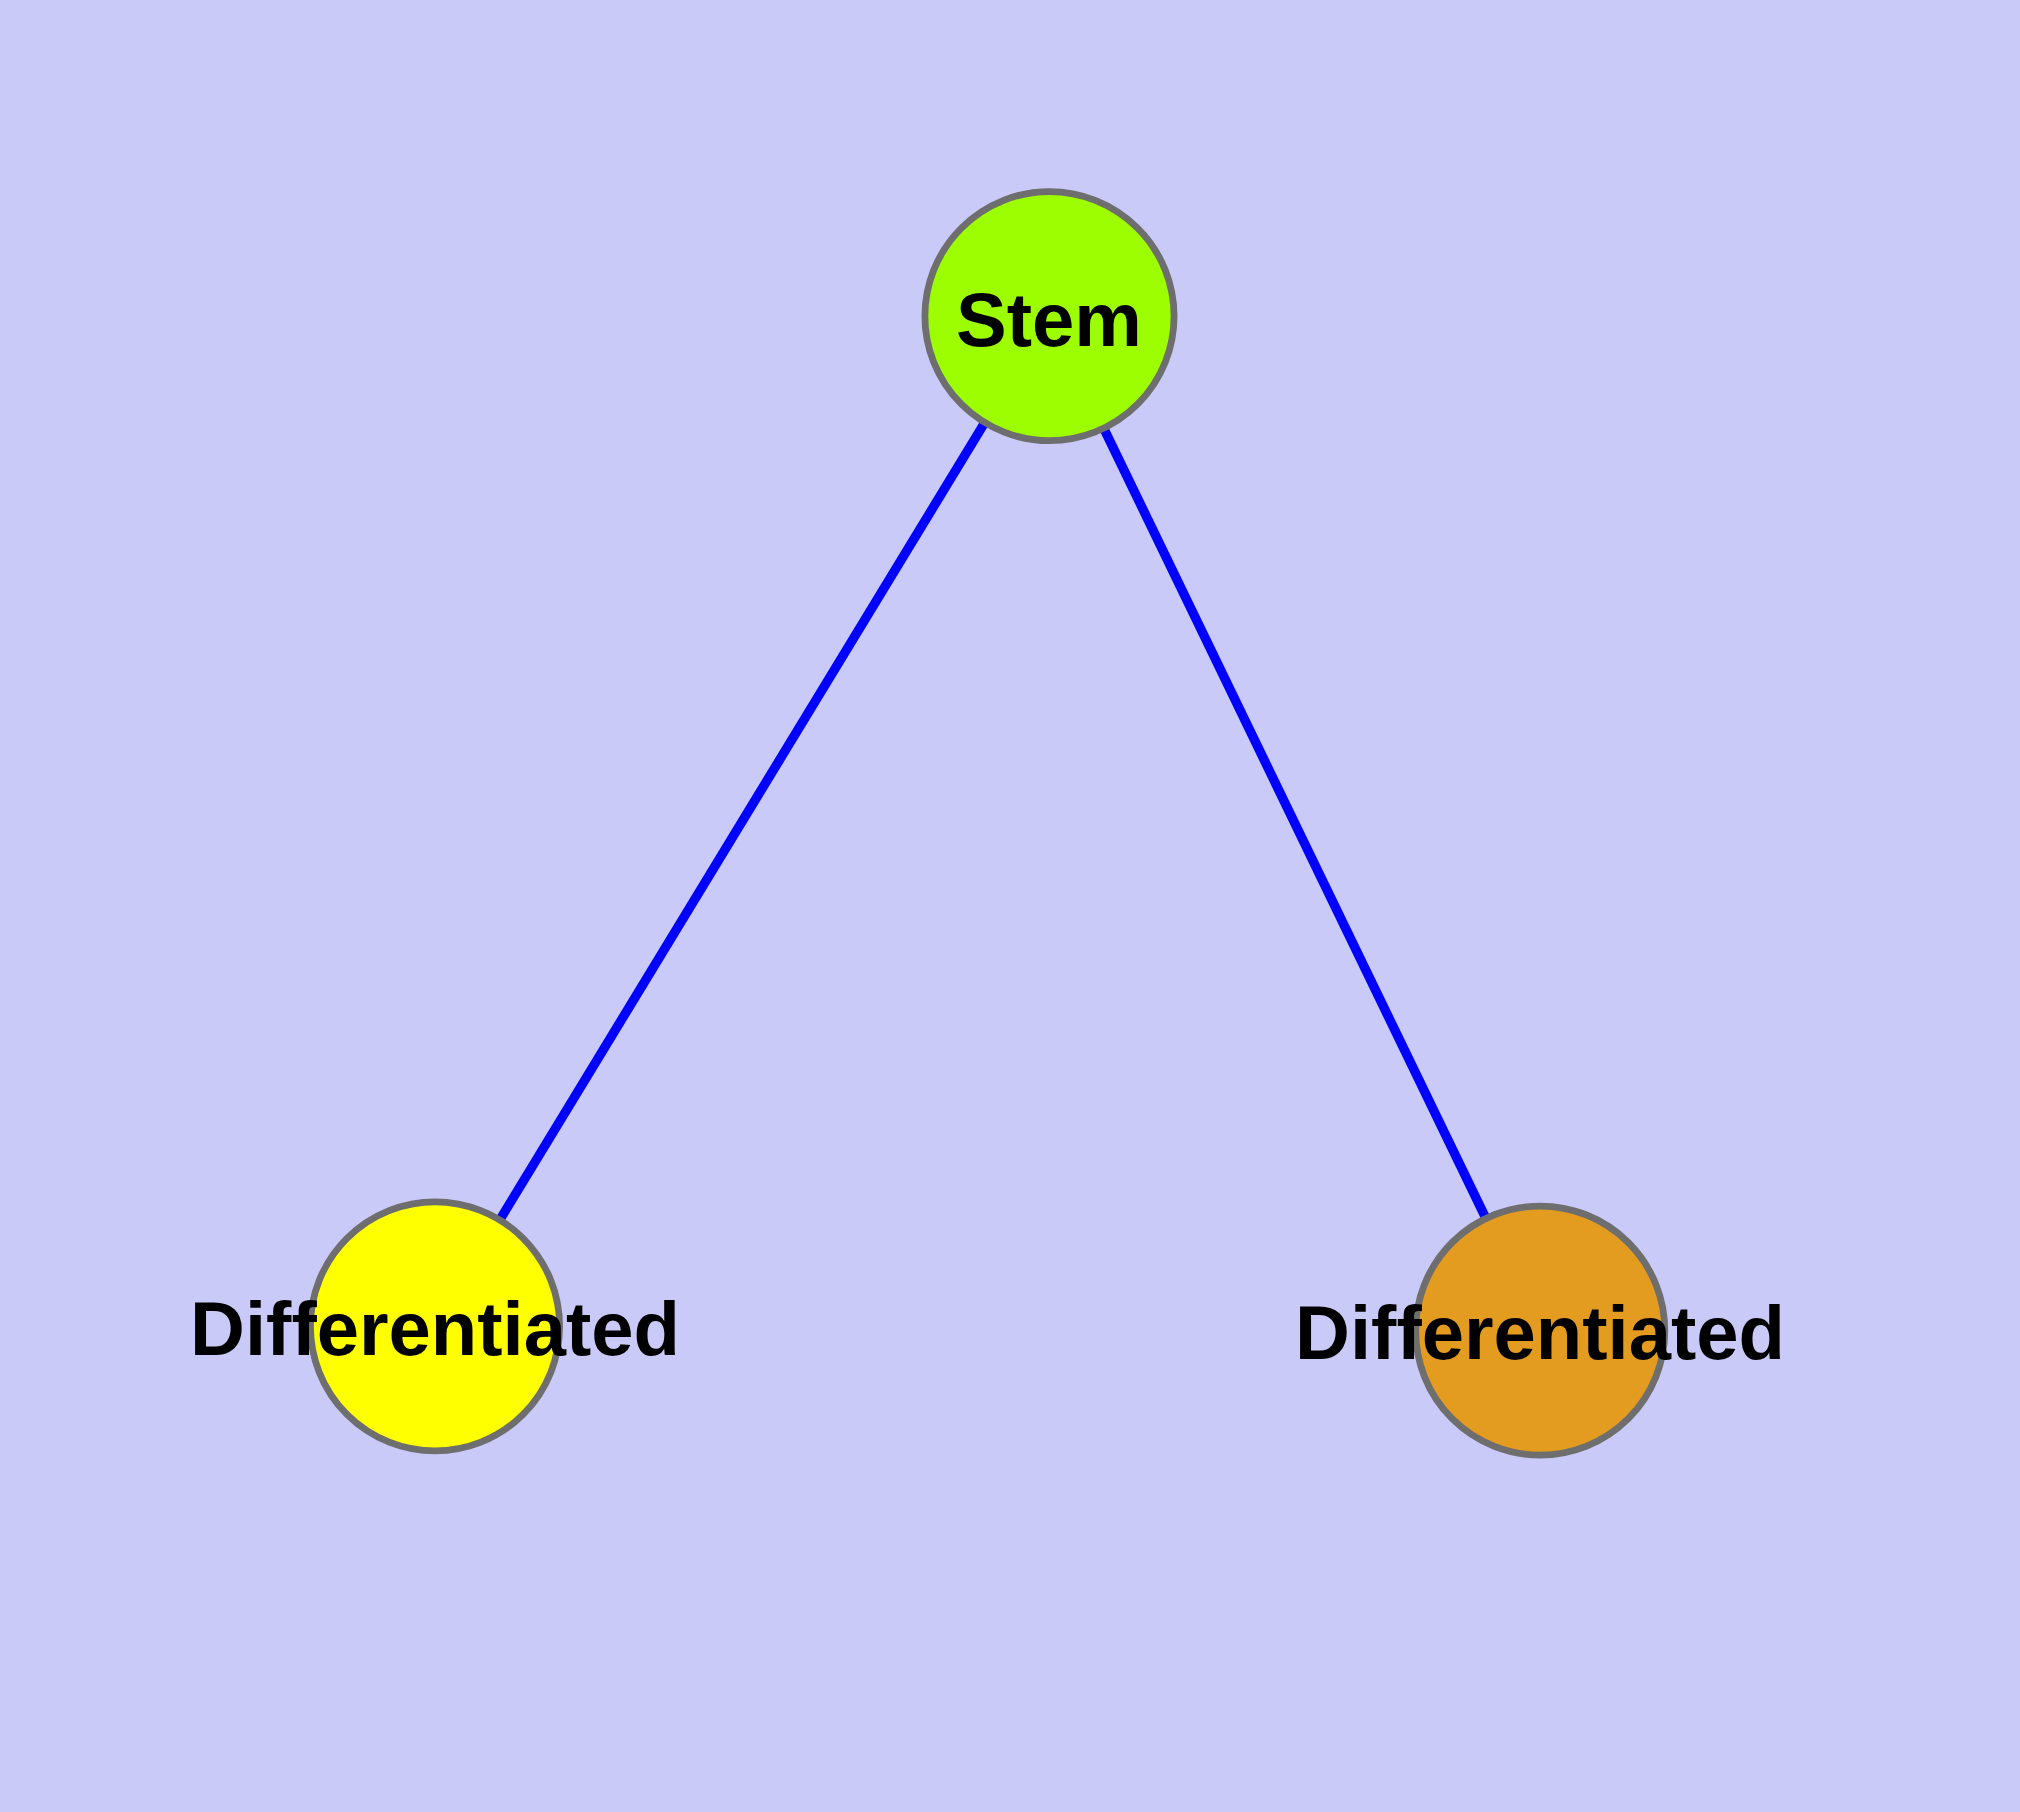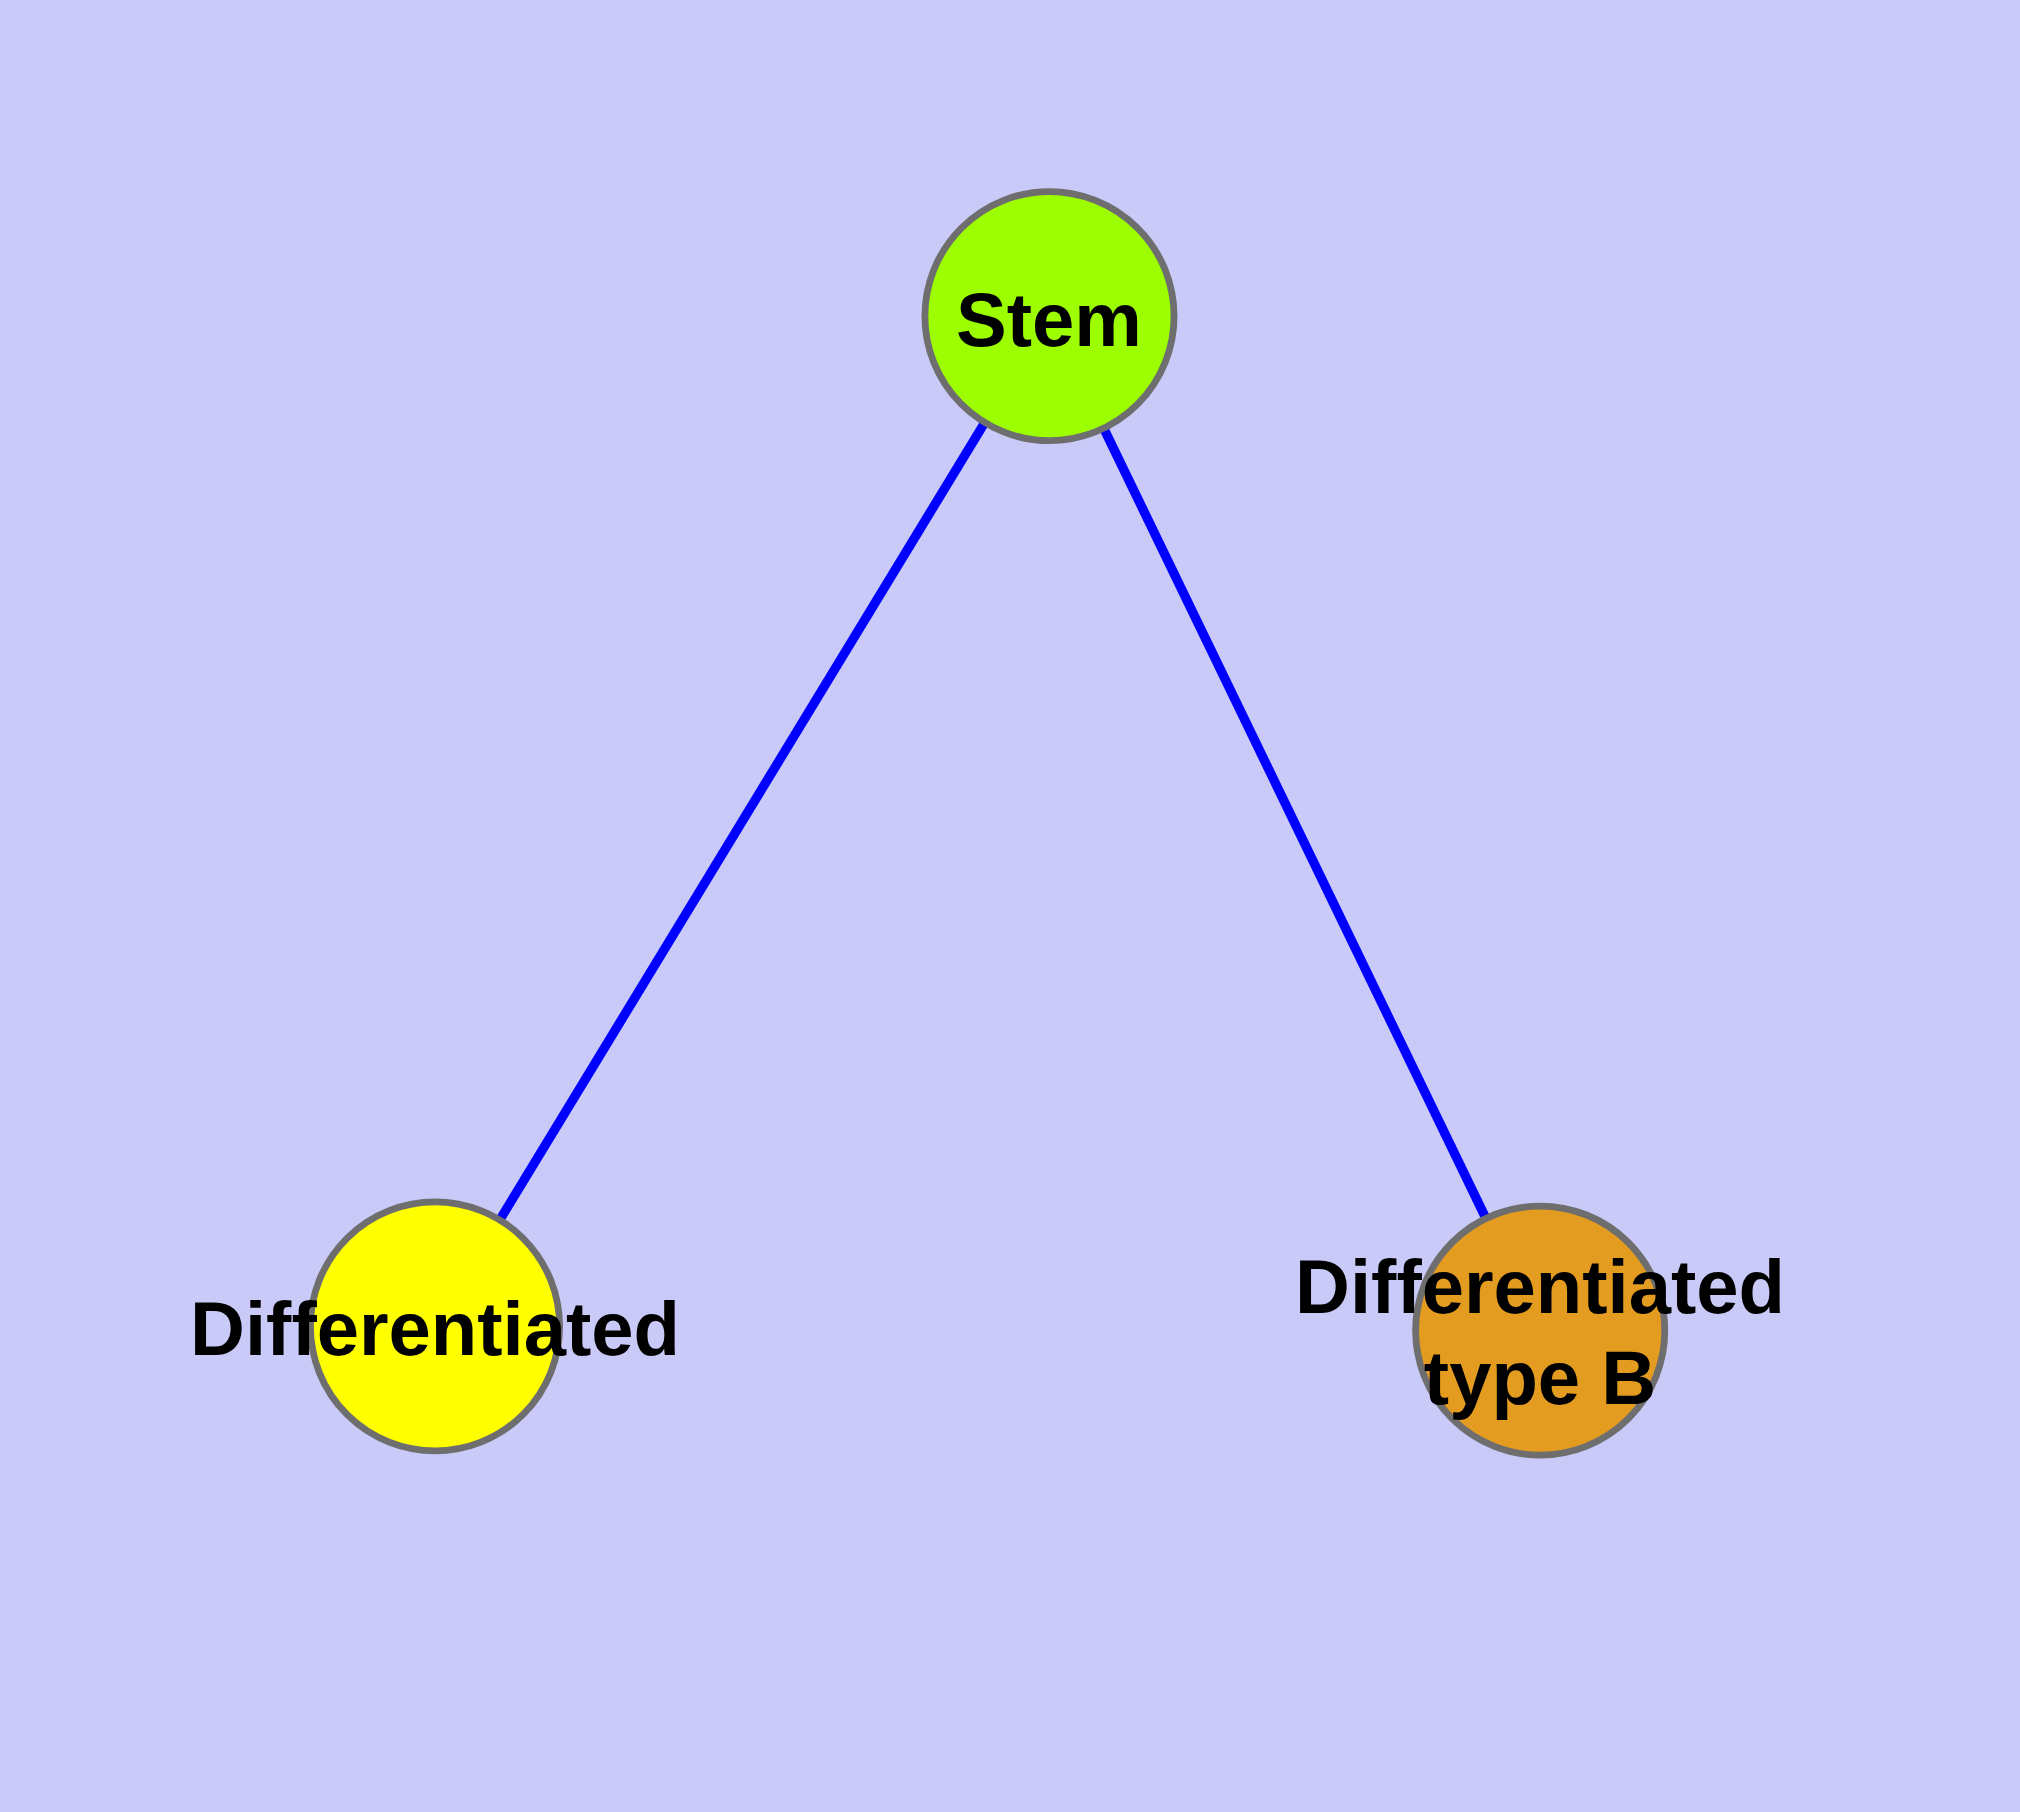--- a/index.html
+++ b/index.html
@@ -58,17 +58,16 @@
   <div class="node-label" style="left:1049px; top:319px;">
     <span class="line">Stem</span>
   </div>
 
   <div class="node-label" style="left:435px; top:1328px;">
     <span class="line">Differentiated</span>
   </div>
 
   <div class="node-label" style="left:1540px; top:1332px;">
     <span class="line">Differentiated</span>
-    <span class="line">type B</span>
   </div>
 
 </div>
 
 
 </body></html>

